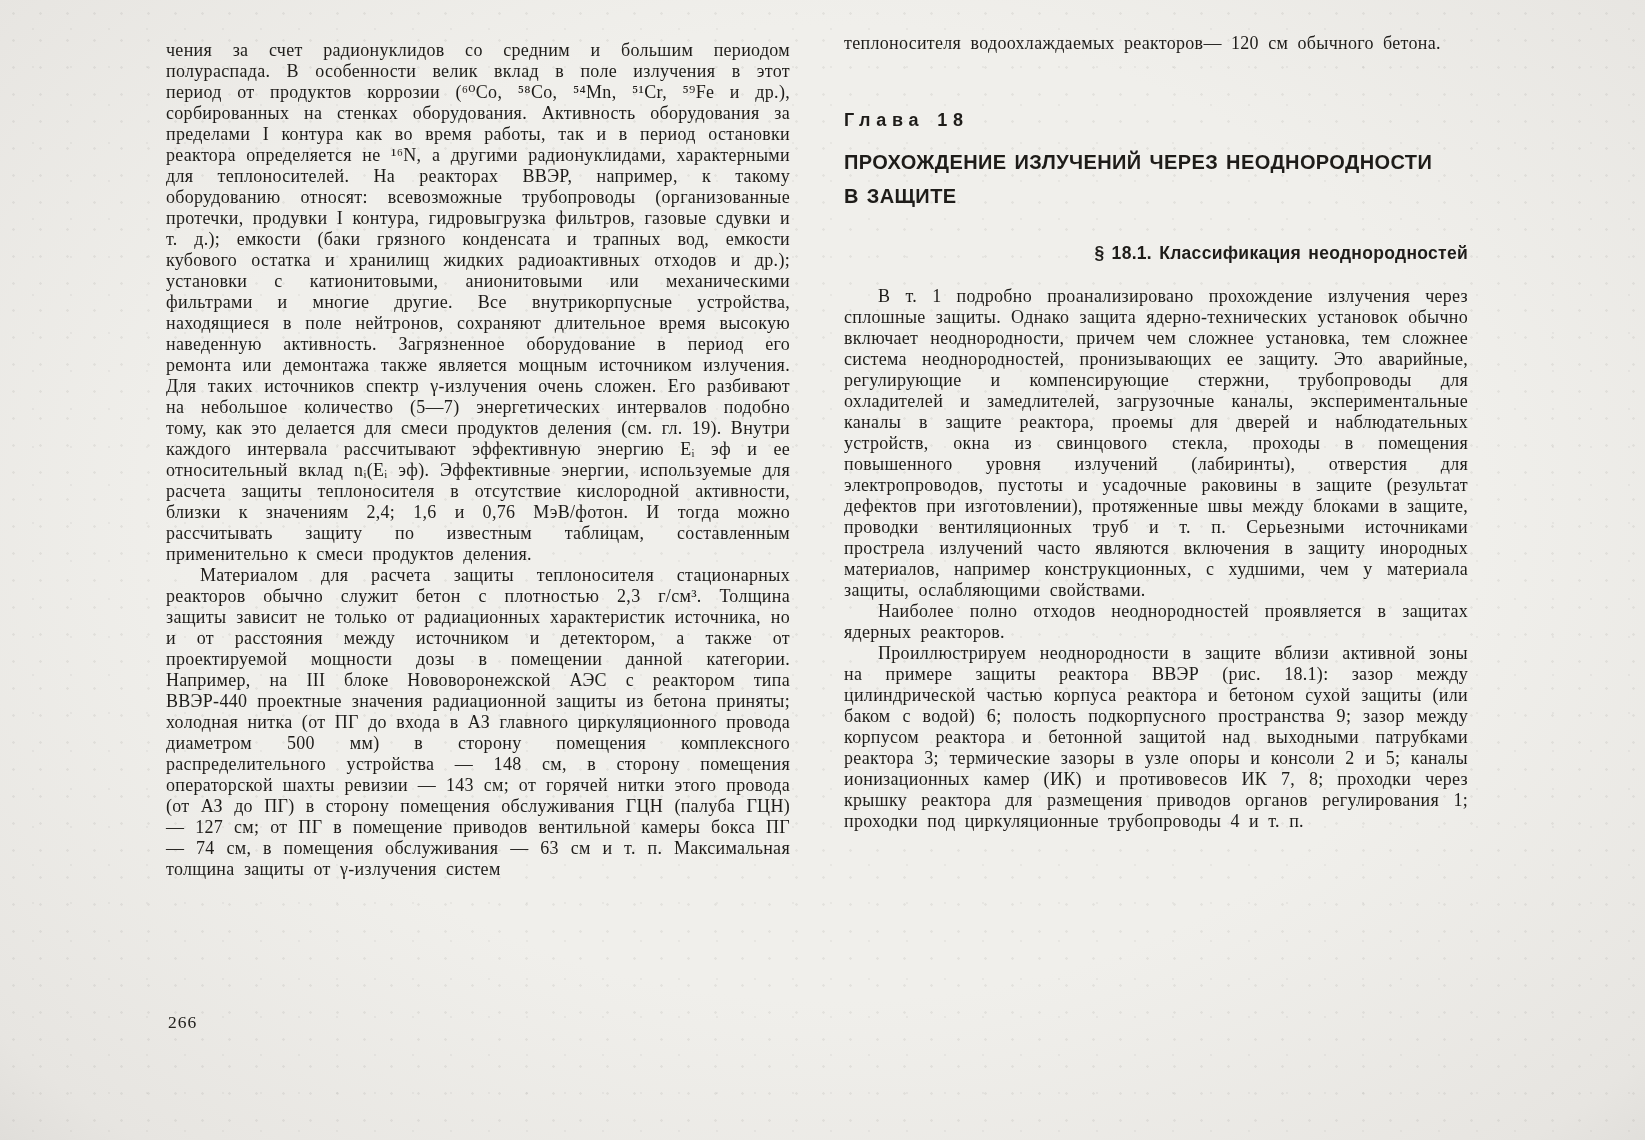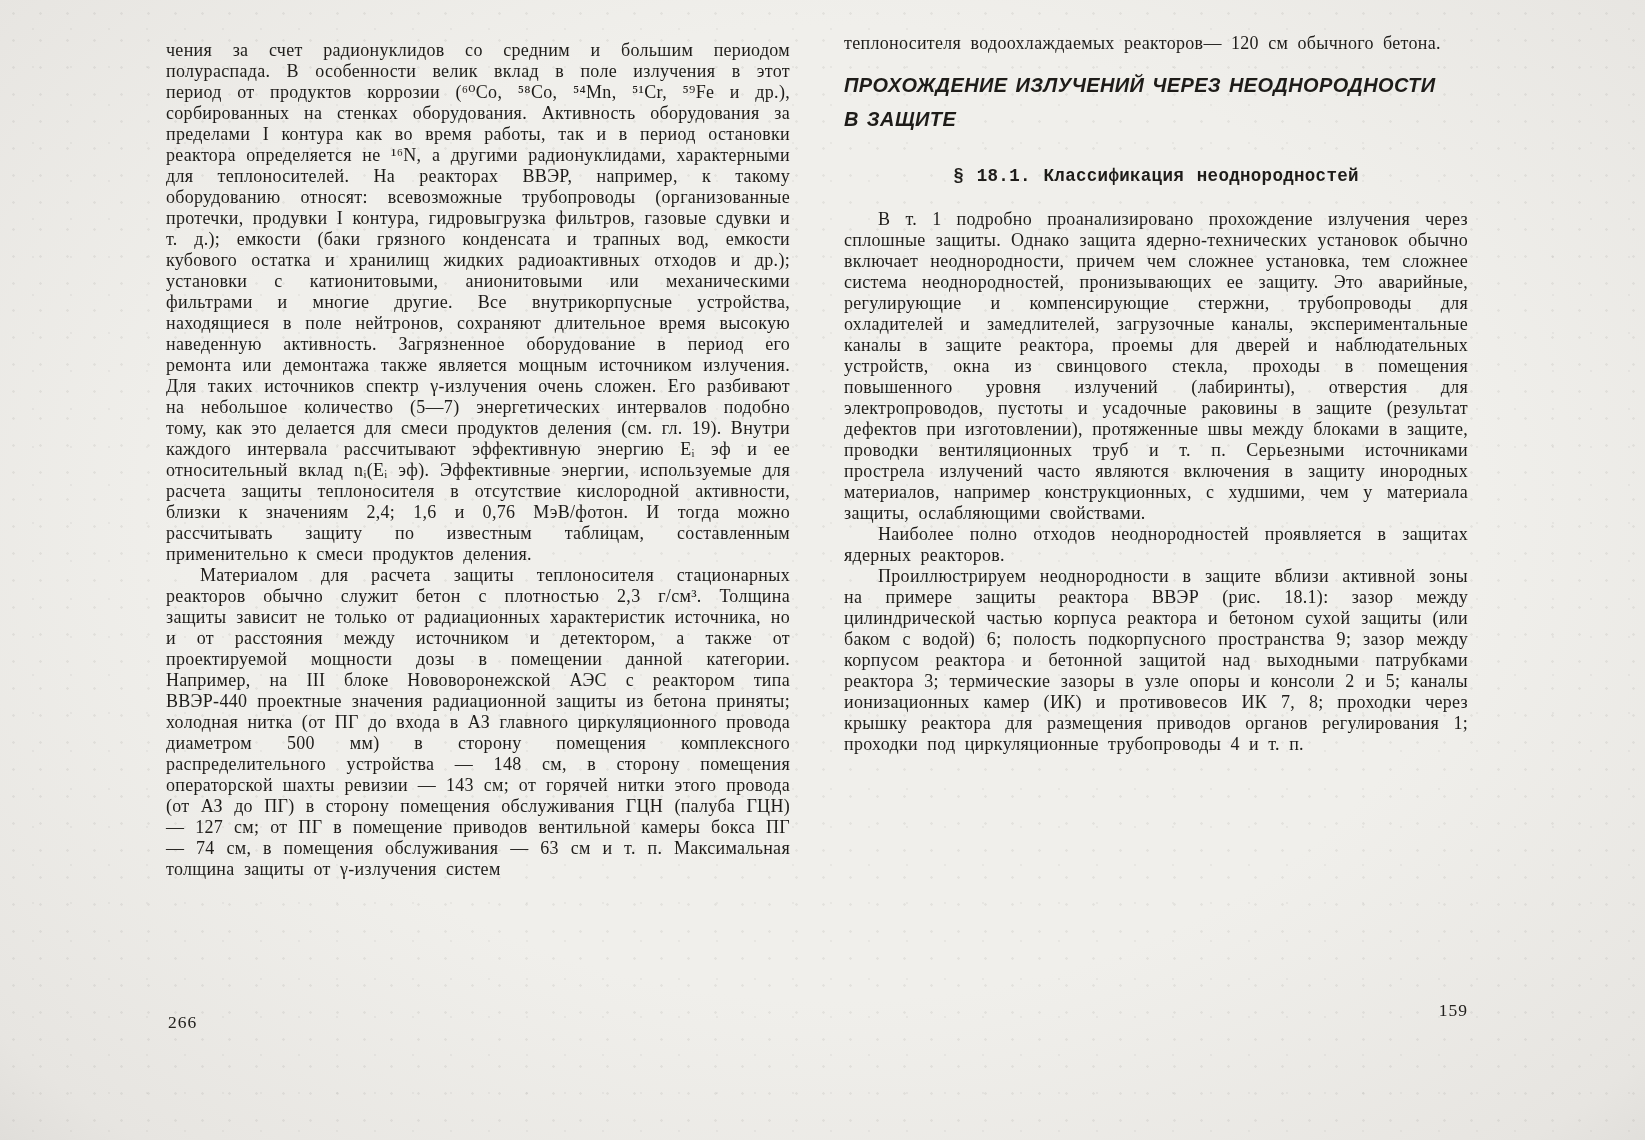--- a/index.html
+++ b/index.html
@@ -55,30 +55,29 @@
   .chapter-title {
     margin-top: 14px;
     font-family: "Liberation Sans", "DejaVu Sans", sans-serif;
     font-weight: bold;
     font-size: 20px;
     line-height: 34px;
     letter-spacing: 0.02em;
     word-spacing: 2px;
     white-space: pre-line;
     text-align: left;
-    font-style: italic;
   }
   .section-title {
     margin-top: 30px;
     margin-bottom: 22px;
-    font-family: Liberation Mono, monospace;
+    font-family: Liberation Sans, sans-serif;
     font-weight: bold;
     font-size: 17.5px;
     word-spacing: 2px;
-    text-align: center;
+    text-align: right;
   }
 
   .pagenum {
     position: absolute;
     font-size: 17.5px;
     letter-spacing: 1px;
     color: #23211e;
   }
   .pagenum-left  { left: 168px; top: 1012px; }
   .pagenum-right { left: 844px; top: 1000px; width: 624px; text-align: right; }
@@ -94,27 +93,27 @@
         <p class="para indent">Материалом для расчета защиты теплоносителя стационарных реакторов обычно служит бетон с плотностью 2,3 г/см³. Толщина защиты зависит не только от радиационных характеристик источника, но и от расстояния между источником и детектором, а также от проектируемой мощности дозы в помещении данной категории. Например, на III блоке Нововоронежской АЭС с реактором типа ВВЭР-440 проектные значения радиационной защиты из бетона приняты; холодная нитка (от ПГ до входа в АЗ главного циркуляционного провода диаметром 500 мм) в сторону помещения комплексного распределительного устройства — 148 см, в сторону помещения операторской шахты ревизии — 143 см; от горячей нитки этого провода (от АЗ до ПГ) в сторону помещения обслуживания ГЦН (палуба ГЦН) — 127 см; от ПГ в помещение приводов вентильной камеры бокса ПГ — 74 см, в помещения обслуживания — 63 см и т. п. Максимальная толщина защиты от γ-излучения систем</p>
       </div>
   </div>
   <div class="pagenum pagenum-left">266</div>
 
   <div class="col col-right">
     <div>
         <p class="para">теплоносителя водоохлаждаемых реакторов— 120 см обычного бетона.</p>
       </div>
 
+    <div class="chapter-label">Глава 18</div>
 
     <div class="chapter-title">ПРОХОЖДЕНИЕ ИЗЛУЧЕНИЙ ЧЕРЕЗ НЕОДНОРОДНОСТИ
 В ЗАЩИТЕ</div>
 
     <div class="section-title">§ 18.1. Классификация неоднородностей</div>
 
     <div>
         <p class="para indent">В т. 1 подробно проанализировано прохождение излучения через сплошные защиты. Однако защита ядерно-технических установок обычно включает неоднородности, причем чем сложнее установка, тем сложнее система неоднородностей, пронизывающих ее защиту. Это аварийные, регулирующие и компенсирующие стержни, трубопроводы для охладителей и замедлителей, загрузочные каналы, экспериментальные каналы в защите реактора, проемы для дверей и наблюдательных устройств, окна из свинцового стекла, проходы в помещения повышенного уровня излучений (лабиринты), отверстия для электропроводов, пустоты и усадочные раковины в защите (результат дефектов при изготовлении), протяженные швы между блоками в защите, проводки вентиляционных труб и т. п. Серьезными источниками прострела излучений часто являются включения в защиту инородных материалов, например конструкционных, с худшими, чем у материала защиты, ослабляющими свойствами.</p>
         <p class="para indent">Наиболее полно отходов неоднородностей проявляется в защитах ядерных реакторов.</p>
         <p class="para indent">Проиллюстрируем неоднородности в защите вблизи активной зоны на примере защиты реактора ВВЭР (рис. 18.1): зазор между цилиндрической частью корпуса реактора и бетоном сухой защиты (или баком с водой) 6; полость подкорпусного пространства 9; зазор между корпусом реактора и бетонной защитой над выходными патрубками реактора 3; термические зазоры в узле опоры и консоли 2 и 5; каналы ионизационных камер (ИК) и противовесов ИК 7, 8; проходки через крышку реактора для размещения приводов органов регулирования 1; проходки под циркуляционные трубопроводы 4 и т. п.</p>
       </div>
   </div>
-  <div class="pagenum pagenum-right">159</div>
 
 </div>
 
 </body></html>

